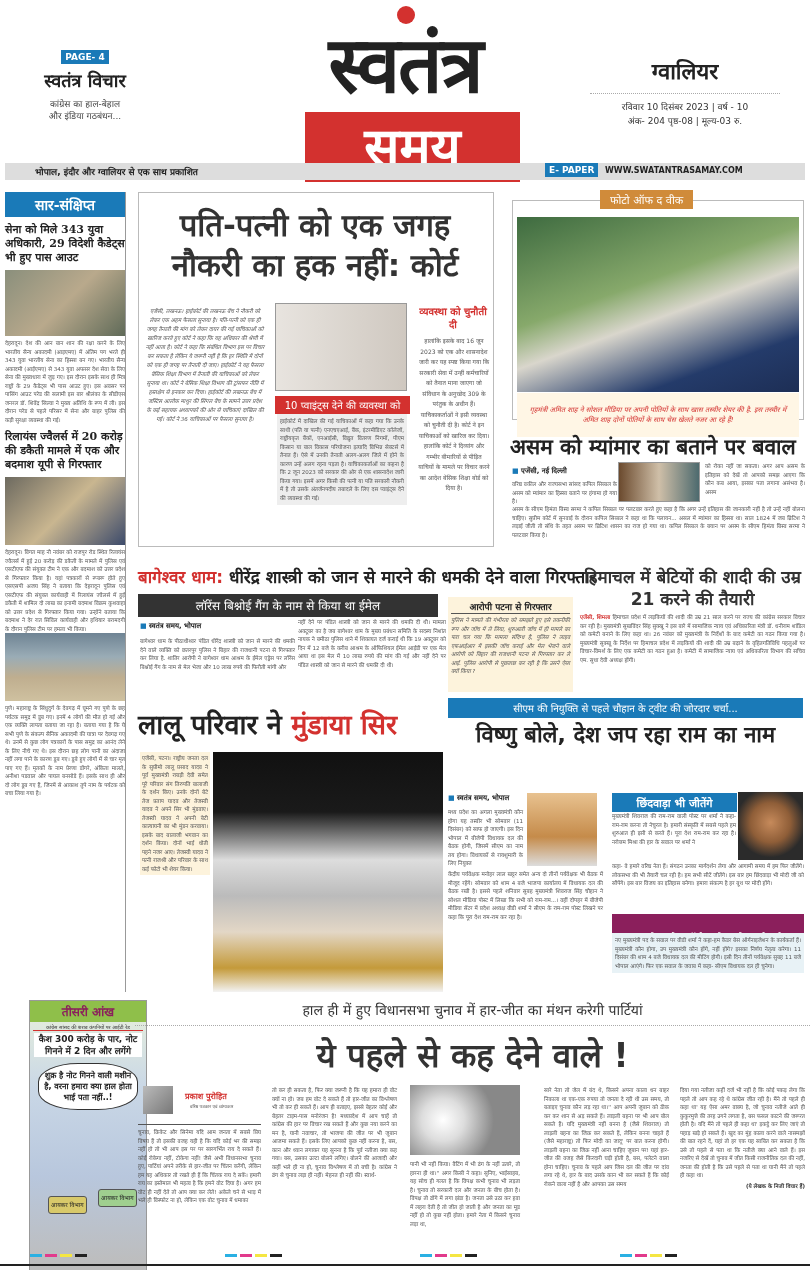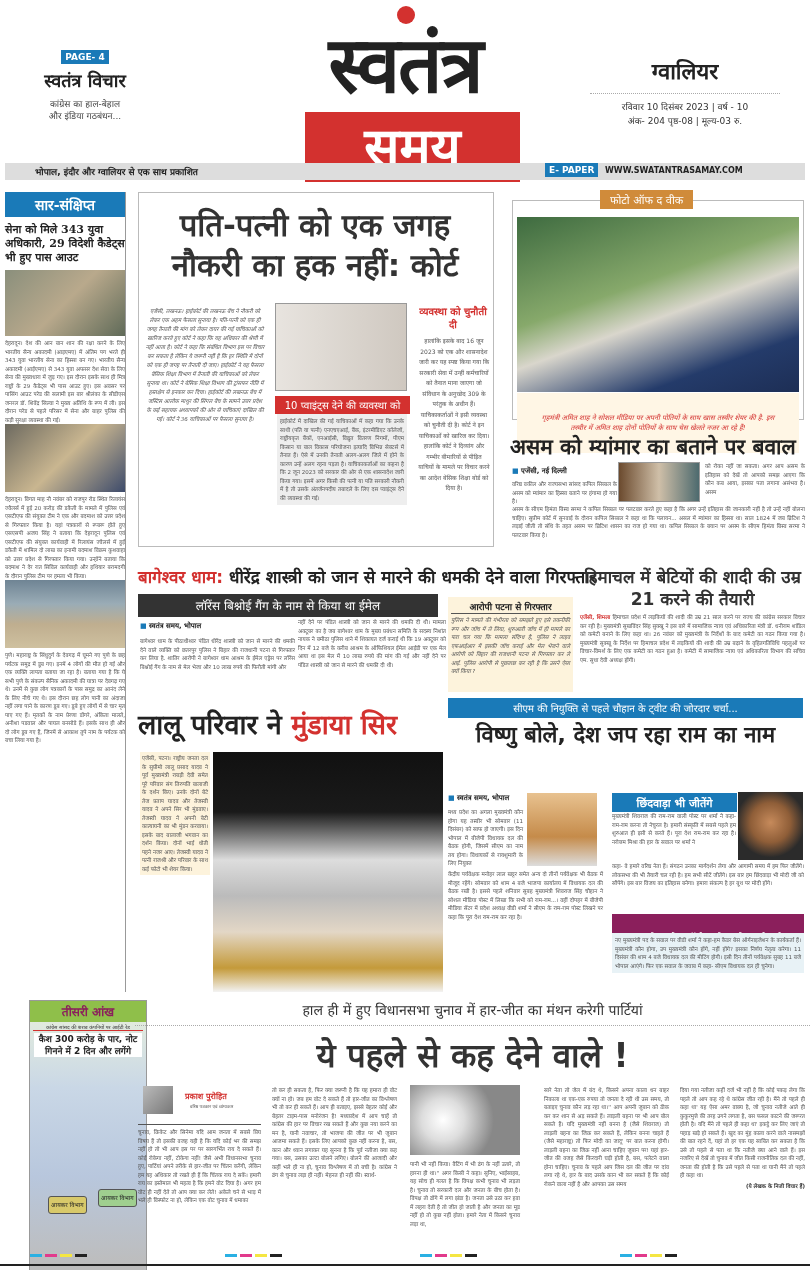--- a/index.html
+++ b/index.html
@@ -42,21 +42,21 @@
   #court-illus { left: 275px; top: 303px; width: 132px; height: 88px; background: linear-gradient(90deg, #e8e4df, #cfc8c0); border: 1px solid #999; }
   #points-header { left: 275px; top: 396px; width: 135px; background: #d3312f; color: #fff; font-size: 10px; text-align: center; padding: 2px 0; }
   #points-body { left: 277px; top: 414px; width: 130px; background: #eee; padding: 3px; }
   #challenge-sub { left: 418px; top: 305px; width: 70px; text-align: center; color: #d3312f; font-size: 10px; font-weight: bold; line-height: 13px; }
   #challenge-body { left: 418px; top: 336px; width: 72px; text-align: center; }
 
   
   #potw-box { left: 512px; top: 200px; width: 292px; height: 220px; border: 1px solid #bbb; }
   #potw-label { left: 600px; top: 190px; background: #d08b3a; color: #fff; font-size: 11px; padding: 2px 10px; }
   #potw-photo { left: 517px; top: 217px; width: 282px; height: 175px; background: linear-gradient(160deg, #3e6b40 0%, #87a96b 40%, #d9d6cc 55%, #243b6a 80%, #1d2e55 100%); }
-  #potw-caption { left: 517px; top: 393px; width: 282px; background: #fff6e5; font-size: 7px; font-style: italic; color: #d3312f; text-align: center; line-height: 10px; padding: 20px; }
+  #potw-caption { left: 517px; top: 393px; width: 282px; background: #fff6e5; font-size: 7px; font-style: italic; color: #d3312f; text-align: center; line-height: 10px; padding: 12px; }
 
   
   #assam-headline { left: 510px; top: 432px; width: 300px; font-size: 21px; font-weight: bold; color: #222; }
   #assam-byline { left: 512px; top: 466px; font-size: 7px; font-weight: bold; }
   #assam-photo { left: 618px; top: 462px; width: 82px; height: 40px; background: linear-gradient(90deg, #6b4a2e, #cfbfa8 50%, #4d6a6e); border: 1px solid #999; }
   #assam-col1 { left: 512px; top: 480px; width: 105px; }
   #assam-col2 { left: 705px; top: 462px; width: 100px; }
   #assam-col3 { left: 512px; top: 505px; width: 293px; }
 
   
@@ -149,20 +149,21 @@
 <div id="strip" class="abs"></div>
 <div id="strip-text" class="abs">भोपाल, इंदौर और ग्वालियर से एक साथ प्रकाशित</div>
 <div id="epaper-badge" class="abs">E- PAPER</div>
 <div id="site-url" class="abs">WWW.SWATANTRASAMAY.COM</div>
 
 <div id="col-left" class="abs">
   <div id="sar-header">सार-संक्षिप्त</div>
   <div class="left-headline serif">सेना को मिले 343 युवा अधिकारी, 29 विदेशी कैडेट्स भी हुए पास आउट</div>
   <div class="photo" style="height:66px;"></div>
   <div class="small" style="margin-top:3px;font-size:5.5px;line-height:8.5px;">देहरादून। देश की आन बान शान की रक्षा करने के लिए भारतीय सैन्य अकादमी (आइएमए) में अंतिम पग भरते ही 343 युवा भारतीय सेना का हिस्सा बन गए। भारतीय सैन्य अकादमी (आईएमए) से 343 युवा अफसर देश सेवा के लिए सेना की मुख्यधारा में जुड़ गए। इस दौरान इसके साथ ही मित्र राष्ट्रों के 29 कैडेट्स भी पास आउट हुए। इस अवसर पर पासिंग आउट परेड की सलामी इस बार श्रीलंका के सीडीएस जनरल डॉ. शिवेंद्र सिल्वा ने मुख्य अतिथि के रूप में ली। इस दौरान परेड से पहले परिसर में सेना और बाहर पुलिस की कड़ी सुरक्षा व्यवस्था की गई।</div>
+  <div class="left-headline serif">रिलायंस ज्वैलर्स में 20 करोड़ की डकैती मामले में एक और बदमाश यूपी से गिरफ्तार</div>
   <div class="photo" style="height:68px;background:linear-gradient(135deg,#6d6a60,#c9b690 50%,#3d4b6b);"></div>
   <div class="small" style="margin-top:3px;font-size:5.5px;line-height:8.5px;">देहरादून। विगत माह नौ नवंबर को राजपुर रोड स्थित रिलायंस ज्वैलर्स में हुई 20 करोड़ की डकैती के मामले में पुलिस एवं एसटीएफ की संयुक्त टीम ने एक और बदमाश को उत्तर प्रदेश से गिरफ्तार किया है। यहां पत्रकारों से रूबरू होते हुए एसएसपी अजय सिंह ने बताया कि देहरादून पुलिस एवं एसटीएफ की संयुक्त कार्यवाही में रिलायंस ज्वैलर्स में हुई डकैती में शामिल दो लाख का इनामी बदमाश विक्रम कुशवाहा को उत्तर प्रदेश से गिरफ्तार किया गया। उन्होंने बताया कि बदमाश ने देर रात सिविल कार्यवाही और हथियार बरामदगी के दौरान पुलिस टीम पर हमला भी किया।</div>
   <div class="photo" style="height:68px;background:linear-gradient(180deg,#6f8494 0%,#9aacb6 35%,#bfae8f 65%,#cfc1a0 100%);"></div>
   <div class="small" style="margin-top:3px;font-size:5.5px;line-height:8.5px;">पुणे। महाराष्ट्र के सिंधुदुर्ग के देवगढ़ में घूमने गए पुणे के छह पर्यटक समुद्र में डूब गए। इनमें 4 लोगों की मौत हो गई और एक व्यक्ति लापता बताया जा रहा है। बताया गया है कि ये सभी पुणे के संकल्प सैनिक अकादमी की यात्रा पर देवगढ़ गए थे। उनमें से कुछ लोग पत्रकारों के पास समुद्र का आनंद लेने के लिए नीचे गए थे। इस दौरान छह लोग पानी का अंदाजा नहीं लगा पाने के कारण डूब गए। डूबे हुए लोगों में से चार मृत पाए गए हैं। मृतकों के नाम प्रेरणा डोंगरे, अंकिता मालते, अनीशा पडवाल और पायल बनसोडे हैं। इसके साथ ही और दो लोग डूब गए हैं, जिनमें से आकाश तुपे नाम के पर्यटक को बचा लिया गया है।</div>
 </div>
 <div id="col-divider" class="abs"></div>
 
 <div id="court-box" class="abs"></div>
 <div id="court-headline" class="abs">पति-पत्नी को एक जगह नौकरी का हक नहीं: कोर्ट</div>
 <div id="court-body" class="abs small" style="font-size:5.5px;line-height:9px;text-align:center;">एजेंसी, लखनऊ। हाईकोर्ट की लखनऊ बेंच ने नौकरी को लेकर एक अहम फैसला सुनाया है। पति-पत्नी को एक ही जगह तैनाती की मांग को लेकर दायर की गई याचिकाओं को खारिज करते हुए कोर्ट ने कहा कि यह अधिकार की श्रेणी में नहीं आता है। कोर्ट ने कहा कि संबंधित विभाग इस पर विचार कर सकता है लेकिन ये जरूरी नहीं है कि हर स्थिति में दोनों को एक ही जगह पर तैनाती दी जाए। हाईकोर्ट ने यह फैसला बेसिक शिक्षा विभाग में तैनाती की याचिकाओं को लेकर सुनाया था। कोर्ट ने बेसिक शिक्षा विभाग की ट्रांसफर नीति में हस्तक्षेप से इनकार कर दिया। हाईकोर्ट की लखनऊ बेंच में जस्टिस आलोक माथुर की सिंगल बेंच के सामने उत्तर प्रदेश के कई सहायक अध्यापकों की ओर से याचिकाएं दाखिल की गई। कोर्ट ने 36 याचिकाओं पर फैसला सुनाया है।</div>
@@ -213,20 +214,21 @@
 <div id="chhind-photo" class="abs"></div>
 <div id="chhind-body" class="abs small" style="font-size:5.5px;line-height:8.5px;">मुख्यमंत्री शिवराज की राम-राम वाली पोस्ट पर शर्मा ने कहा- राम-राम करना तो नेचुरल है। हमारी संस्कृति में सबसे पहले हम शुरुआत ही इसी से करते हैं। पूरा देश राम-राम कर रहा है। नरोत्तम मिश्रा की हार के सवाल पर शर्मा ने</div>
 <div id="chhind-body2" class="abs small" style="font-size:5.5px;line-height:8.5px;">कहा- वे हमारे वरिष्ठ नेता हैं। संगठन उनका मार्गदर्शन लेगा और आगामी समय में हम फिर जीतेंगे। लोकसभा की भी तैयारी चल रही है। हम सभी सीटें जीतेंगे। इस बार हम छिंदवाड़ा भी मोदी जी को सौंपेंगे। इस बार विजय का इतिहास बनेगा। हमारा संकल्प है हर बूथ पर मोदी होंगे।</div>
 <div id="cadre-bar" class="abs">हम कैडर बेस ऑर्गनाइजेशन के कार्यकर्ता</div>
 <div id="cadre-body" class="abs small" style="font-size:5.5px;line-height:8.5px;">नए मुख्यमंत्री पद के सवाल पर वीडी शर्मा ने कहा-हम कैडर बेस ऑर्गनाइजेशन के कार्यकर्ता हैं। मुख्यमंत्री कौन होगा, उप मुख्यमंत्री कौन होंगे, नहीं होंगे? इसका निर्णय नेतृत्व करेगा। 11 दिसंबर की शाम 4 बजे विधायक दल की मीटिंग होगी। इसी दिन तीनों पर्यवेक्षक सुबह 11 बजे भोपाल आएंगे। फिर एक सवाल के जवाब में कहा- सीएम विधायक दल ही चुनेगा।</div>
 
 <div id="cartoon" class="abs">
   <div id="cartoon-title">तीसरी आंख</div>
   <div id="cartoon-tag">कांग्रेस सांसद की शराब कंपनियों पर आईटी रेड</div>
   <div id="cartoon-caption">कैश 300 करोड़ के पार, नोट गिनने में 2 दिन और लगेंगे</div>
+  <div id="cartoon-bubble">शुक्र है नोट गिनने वाली मशीन है, वरना हमारा क्या हाल होता भाई पता नहीं..!</div>
   <div class="bag" style="left:18px;top:195px;background:#d8c96a;">आयकर विभाग</div>
   <div class="bag" style="left:68px;top:188px;background:#9fcf8f;">आयकर विभाग</div>
 </div>
 
 <div id="bottom-kicker" class="abs">हाल ही में हुए विधानसभा चुनाव में हार-जीत का मंथन करेगी पार्टियां</div>
 <div id="bottom-rule" class="abs"></div>
 <div id="bottom-headline" class="abs">ये पहले से कह देने वाले !</div>
 <div id="author-photo" class="abs"></div>
 <div id="author-name" class="abs">प्रकाश पुरोहित</div>
 <div id="author-role" class="abs">वरिष्ठ पत्रकार एवं व्यंग्यकार</div>

